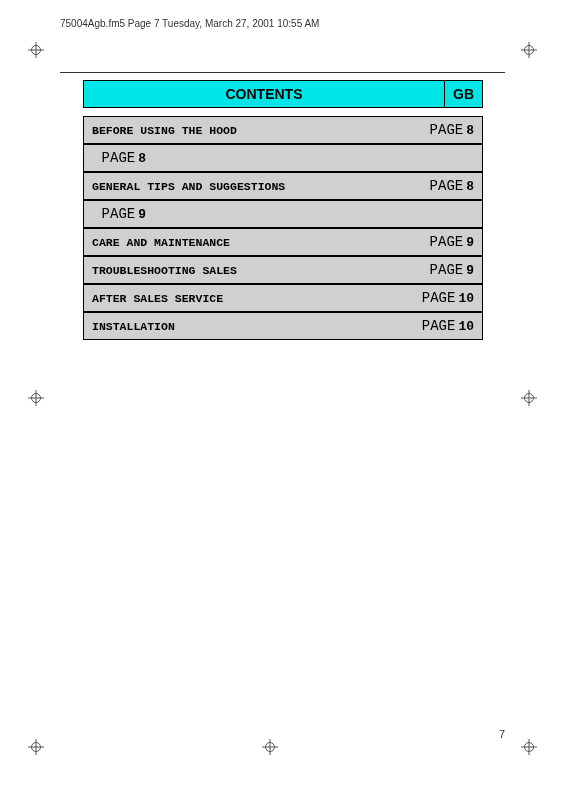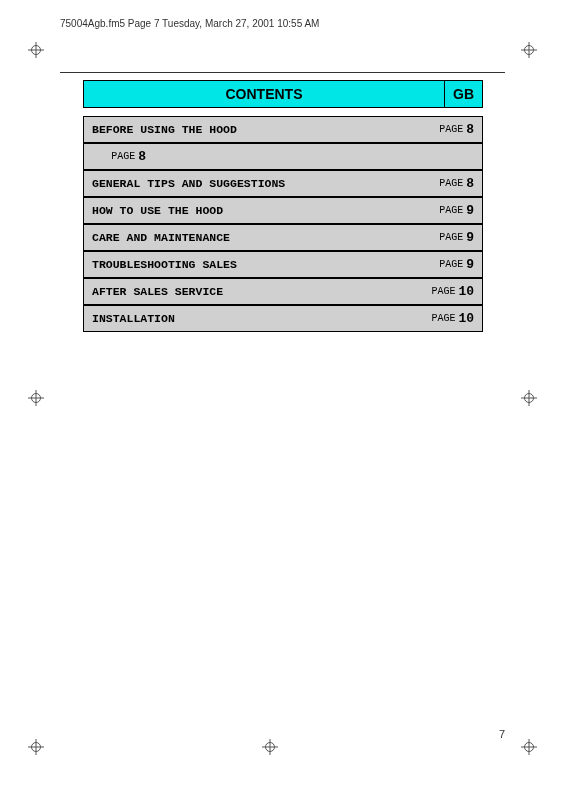--- a/index.html
+++ b/index.html
@@ -141,21 +141,21 @@
       font-weight: bold;
       color: #000;
       display: flex;
       align-items: center;
       white-space: nowrap;
       min-width: 70px;
       justify-content: flex-end;
     }
 
     .row-page .page-word {
-      font-size: 10px;
+      font-size: 14px;
       font-weight: normal;
       margin-right: 3px;
       text-transform: uppercase;
     }
 
     .row-page .page-num {
       font-size: 13px;
       font-weight: bold;
     }
 
@@ -245,21 +245,20 @@
           </div>
         </div>
         <div class="table-row">
           <div class="row-label">GENERAL TIPS AND SUGGESTIONS</div>
           <div class="row-page">
             <span class="page-word">PAGE</span>
             <span class="page-num">8</span>
           </div>
         </div>
         <div class="table-row">
-          <div class="row-label">HOW TO USE THE HOOD</div>
           <div class="row-page">
             <span class="page-word">PAGE</span>
             <span class="page-num">9</span>
           </div>
         </div>
         <div class="table-row">
           <div class="row-label">CARE AND MAINTENANCE</div>
           <div class="row-page">
             <span class="page-word">PAGE</span>
             <span class="page-num">9</span>

